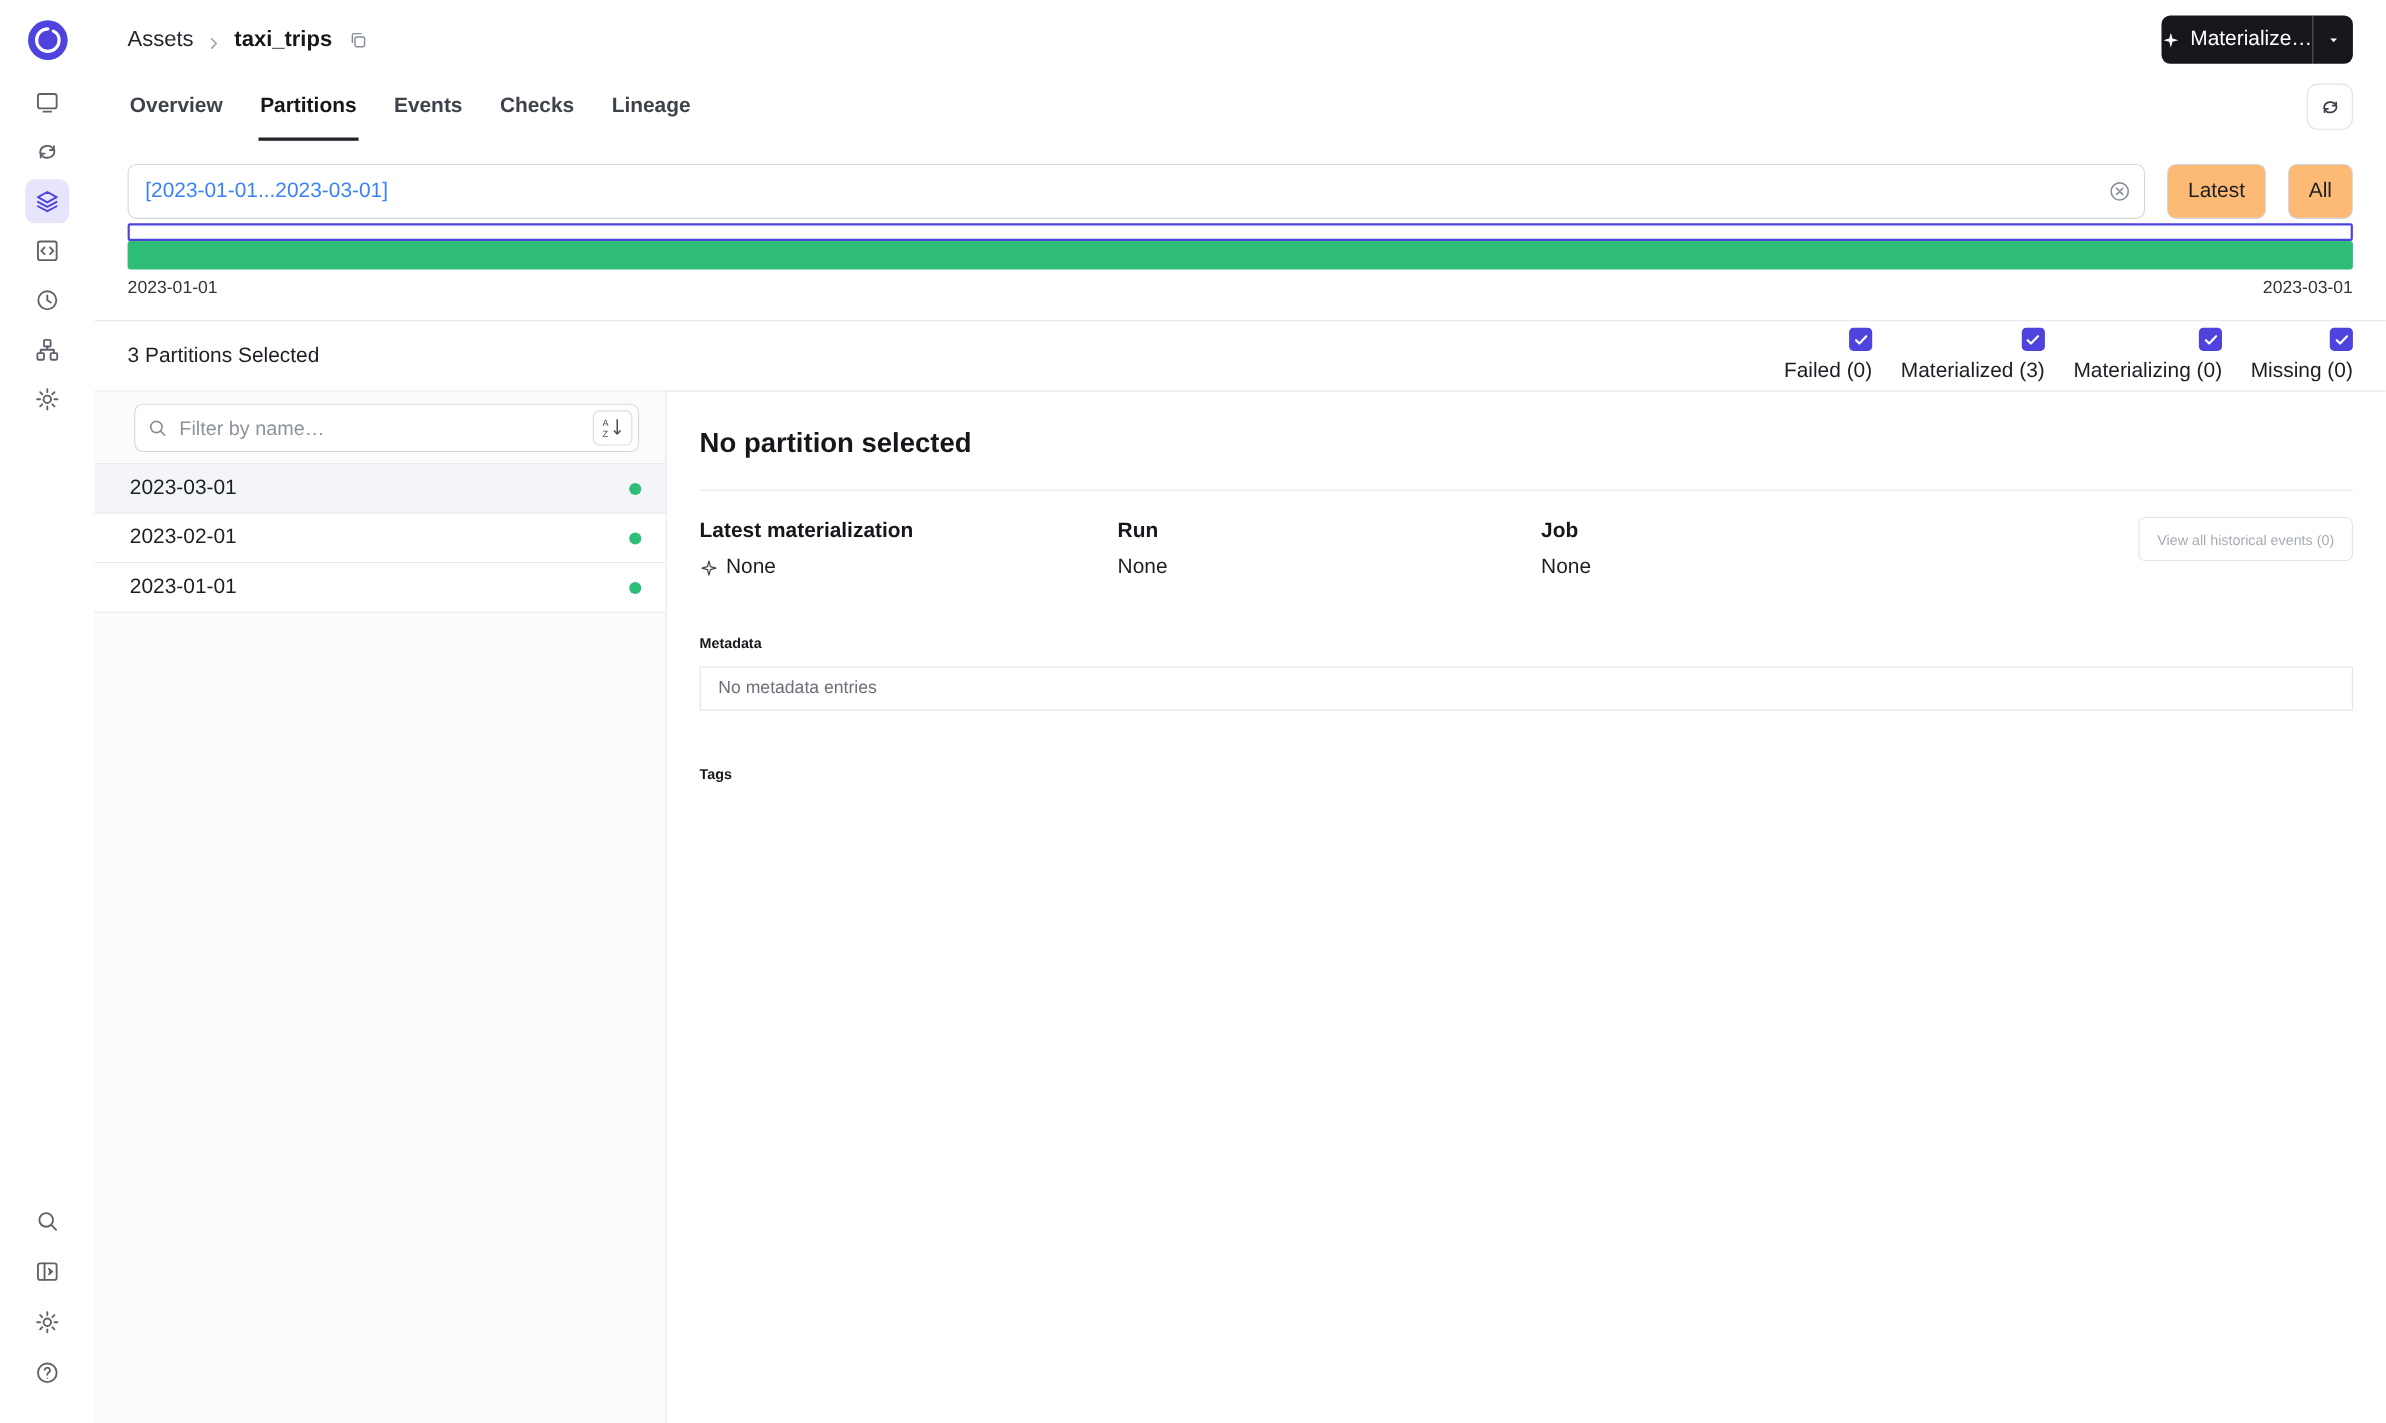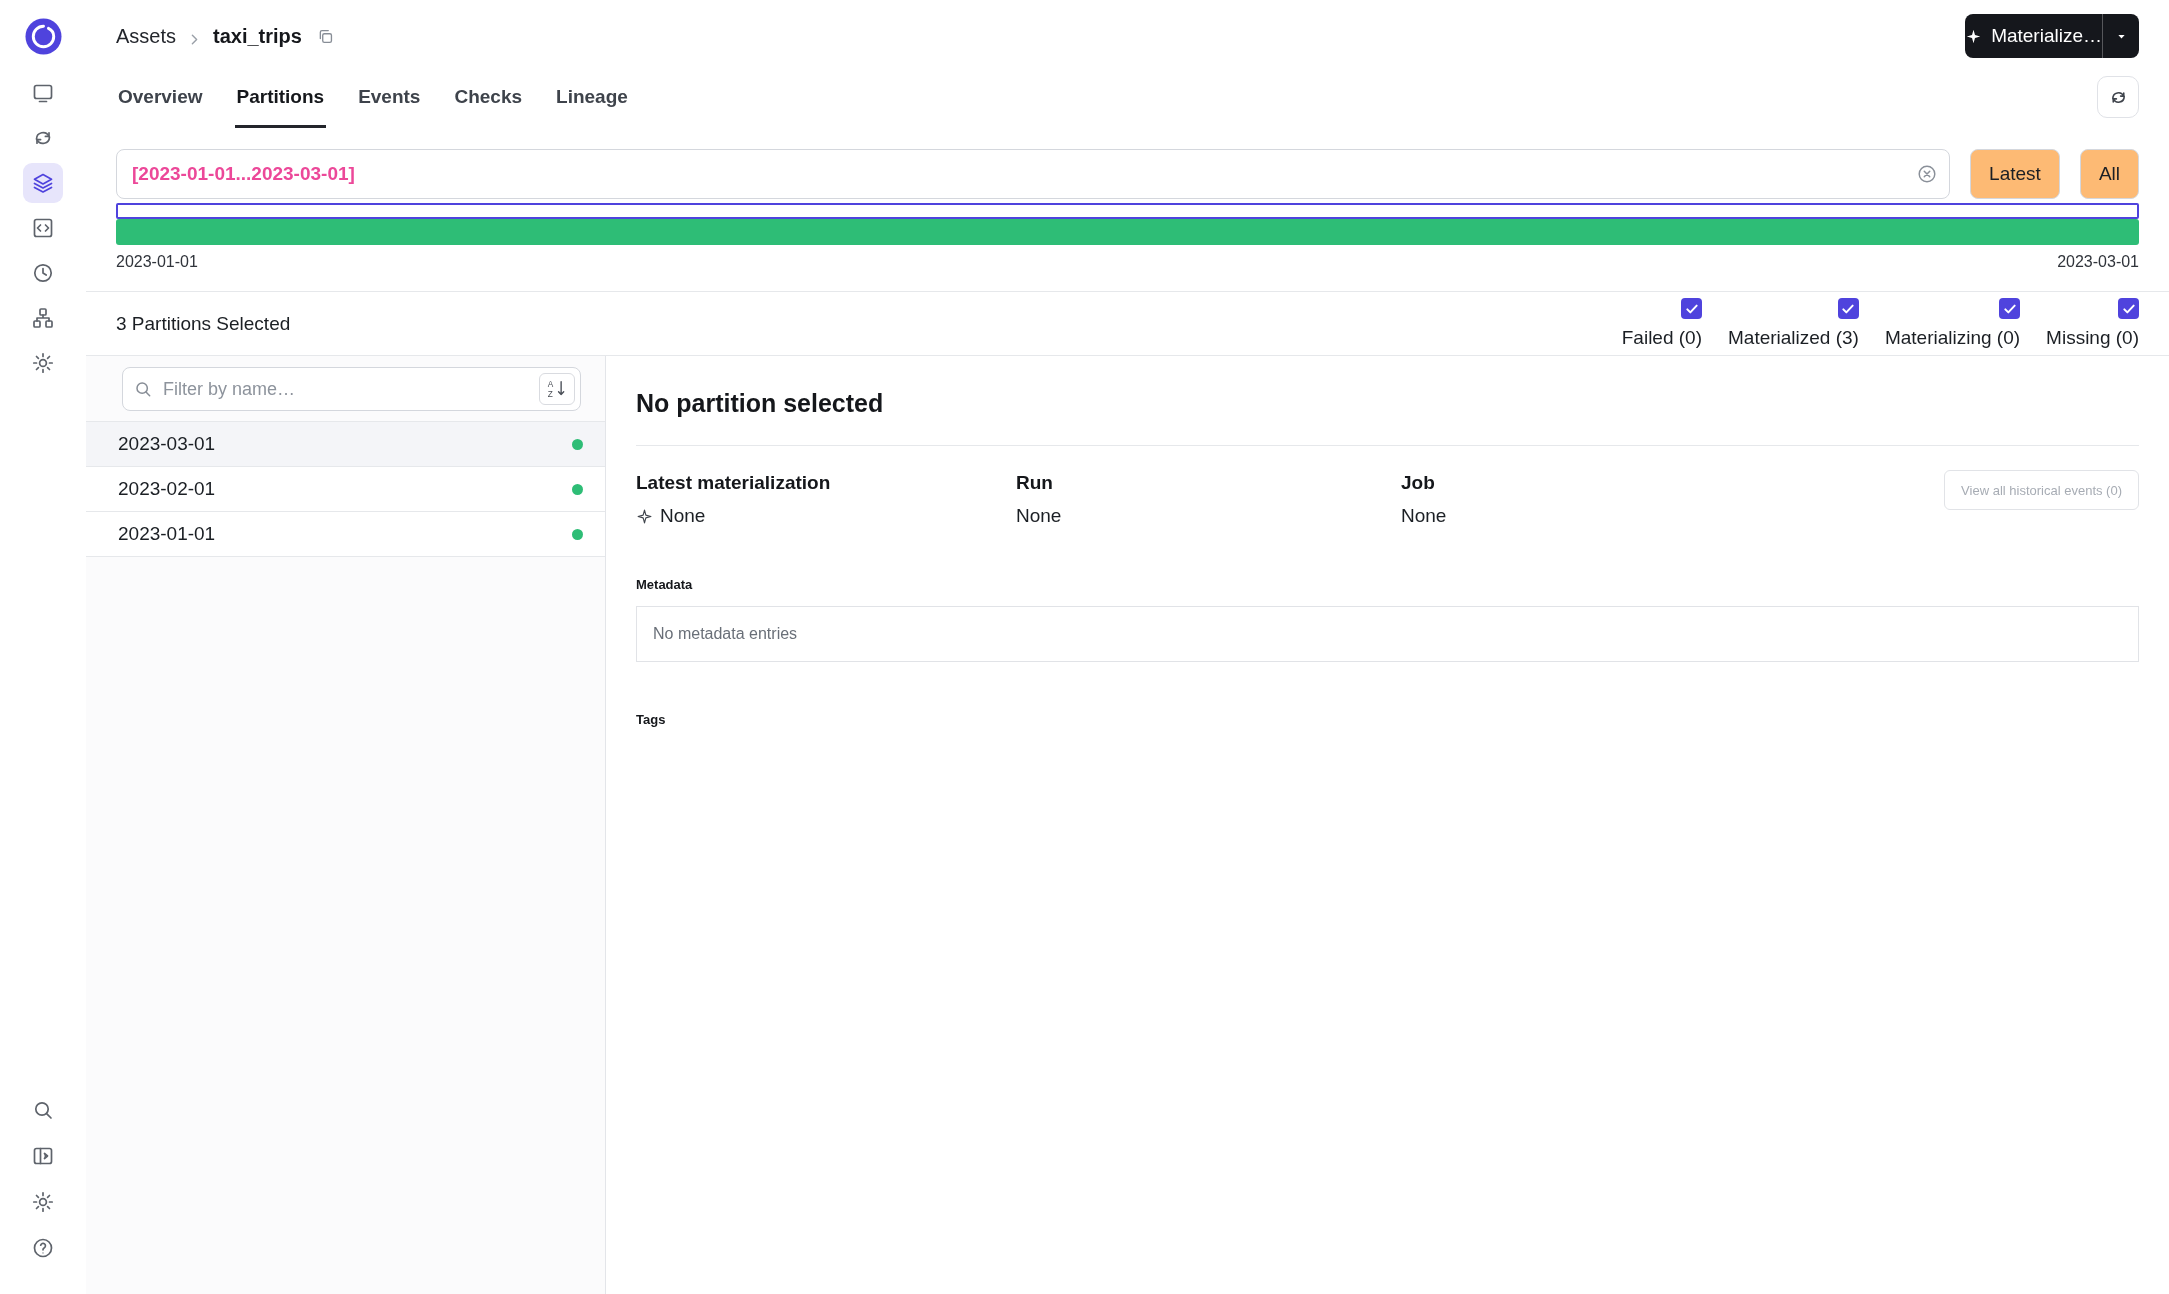--- a/index.html
+++ b/index.html
@@ -49,21 +49,21 @@
   .tab.active { color:#15171B; border-bottom-color:#23252B; }
   .refresh-btn {
     margin-left:auto; width:42px; height:42px; border:1px solid #E0E2E7; border-radius:10px;
     background:#fff; display:flex; align-items:center; justify-content:center; cursor:pointer;
   }
 
   .filter-row { display:flex; gap:20px; padding:0 30px; margin-top:21px; }
   .range-input-wrap { flex:1; position:relative; }
   .range-input {
     width:100%; height:50px; border:1px solid #D4D7DD; border-radius:8px;
-    font-family:"Liberation Sans",sans-serif; font-size:19px; padding:0 48px 0 15px; color:#ec4899; outline:none;font-weight:bold;
+    font-family:"Liberation Sans",sans-serif; font-size:19px; padding:0 48px 0 15px; color:#3b82f6; outline:none;
   }
   .clear-btn { position:absolute; right:12px; top:14px; background:none; border:none; padding:0; cursor:pointer; line-height:0; }
   .btn-light {
     height:50px; padding:0 18px; border:1px solid #D4D7DD; border-radius:8px; background:#fdba74;
     font-family:"Liberation Sans",sans-serif; font-size:19px; color:#1B1F24; display:flex; align-items:center; cursor:pointer;
   }
 
   .selection-rect { margin:4px 30px 0 30px; height:16px; border:2px solid #4F43DD; border-radius:2px; }
   .health-bar { margin:0 30px; height:26px; background:#2EBD76; border-radius:3px; cursor:pointer; }
   .range-labels { display:flex; justify-content:space-between; padding:0 30px; margin-top:8px; font-size:16px; color:#30343B; }
@@ -119,21 +119,21 @@
   .info-col2 { width:385px; }
   .info-label { font-size:19px; font-weight:700; color:#15171B; }
   .info-value { margin-top:11px; font-size:19px; display:flex; align-items:center; gap:7px; color:#1B1F24; }
   .history-btn {
     position:absolute; right:0; top:-2px; height:40px; padding:0 16px;
     border:1px solid #E1E3E7; border-radius:6px; background:#fff;
     color:#A7ACB4; font-family:"Liberation Sans",sans-serif; font-size:13px; cursor:pointer;
   }
   .section-label { font-size:13px; font-weight:700; margin-top:50px; color:#15171B; }
   .metadata-box {
-    margin-top:14px; height:56px; border:1px solid #E1E3E7;
+    margin-top:14px; height:40px; border:1px solid #E1E3E7;
     display:flex; align-items:center; padding:0 16px; font-size:16px; color:#696F78;
   }
   .tags-link {
     margin-top:14px; color:#4F43DD; font-size:18px;
     display:inline-flex; align-items:center; gap:5px; cursor:pointer;
   }
 </style>
 </head>
 <body>
 

